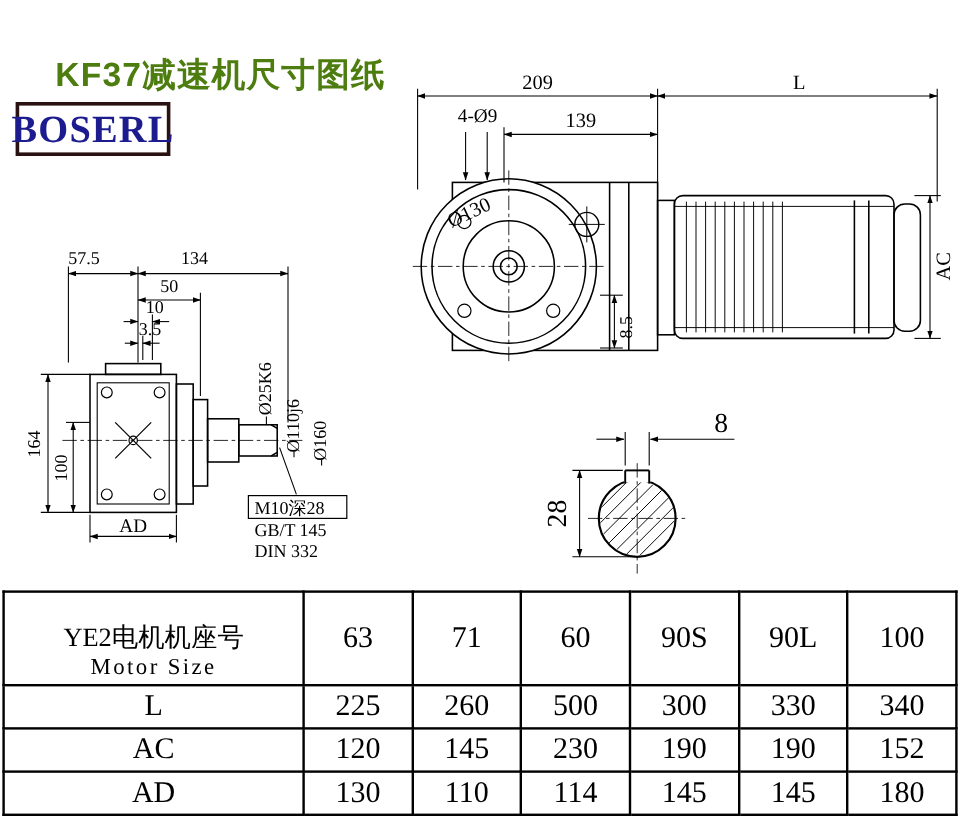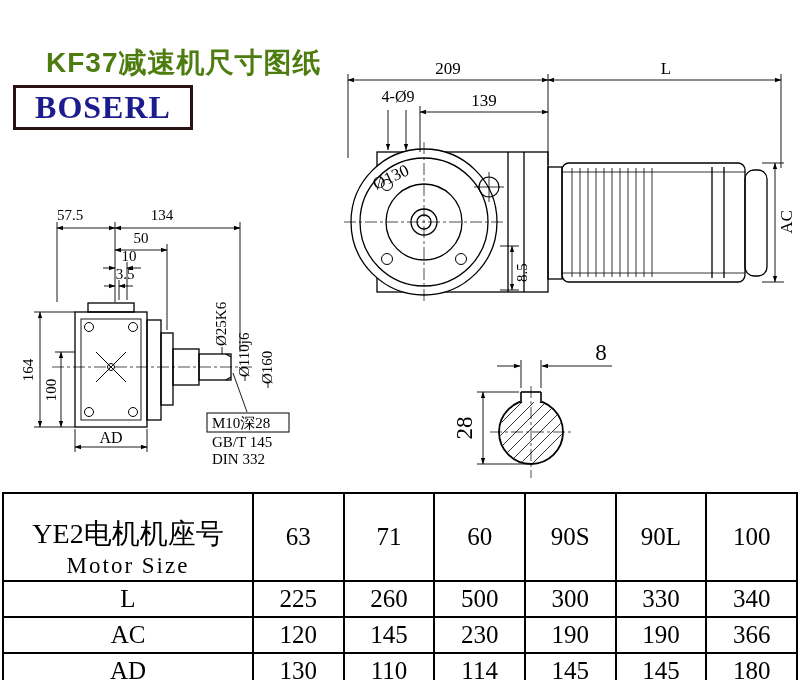--- a/index.html
+++ b/index.html
@@ -1,33 +1,33 @@
 <!DOCTYPE html>
 <html><head>
 <meta charset="utf-8">
 <style>
   * { margin:0; padding:0; box-sizing:border-box; }
   html,body { background:#ffffff; }
   .page { position:relative; width:800px; height:680px; background:#fff; overflow:hidden;
           font-family:"Liberation Serif", serif; color:#000; }
   .title { position:absolute; left:46px; top:12px; font-size:28px; font-weight:bold;
            font-family:"Liberation Sans", sans-serif; letter-spacing:1px; color:#4d7c0f;margin-top:32px; }
-  .logo { position:absolute; left:13px; top:85px; width:180px; height:45px;
+  .logo { position:absolute; left:13px; top:85px; width:129px; height:45px;
           border:3px solid #2a1212; color:#1c1c8f; font-size:32px; font-weight:bold;
           font-family:"Liberation Serif", serif; display:flex; align-items:center;
           justify-content:center; letter-spacing:1px; background:#fff; }
   svg.drawing { position:absolute; left:0; top:0; }
   svg text { font-family:"Liberation Serif", serif; fill:#000; stroke:none; }
   .dim-table { position:absolute; left:2px; top:492px; width:796px; border-collapse:collapse;
                table-layout:fixed; text-align:center; font-size:25px; }
   .dim-table td, .dim-table th { border:2px solid #000; font-weight:normal; padding:0; vertical-align:middle; }
   .dim-table tr.hdr { height:78px; }
   .dim-table tr.datarow { height:36px; }
-  .hdr-cn { font-size:28px; line-height:1.3;margin-top:22px; }
-  .hdr-en { font-size:23px; letter-spacing:2px; line-height:1.2; }
+  .hdr-cn { font-size:22px; line-height:1.3;margin-top:22px; }
+  .hdr-en { font-size:19px; letter-spacing:2px; line-height:1.2; }
   .c0 { width:250px; }
 </style>
 </head>
 <body>
 
 <div class="page">
 
   <div class="title">KF37减速机尺寸图纸</div>
   <div class="logo">BOSERL</div>
 
@@ -245,21 +245,21 @@
         <td>330</td>
         <td>340</td>
       </tr>
       <tr class="datarow">
         <td>AC</td>
         <td>120</td>
         <td>145</td>
         <td>230</td>
         <td>190</td>
         <td>190</td>
-        <td>366</td>
+        <td>152</td>
       </tr>
       <tr class="datarow">
         <td>AD</td>
         <td>130</td>
         <td>110</td>
         <td>114</td>
         <td>145</td>
         <td>145</td>
         <td>180</td>
       </tr>

